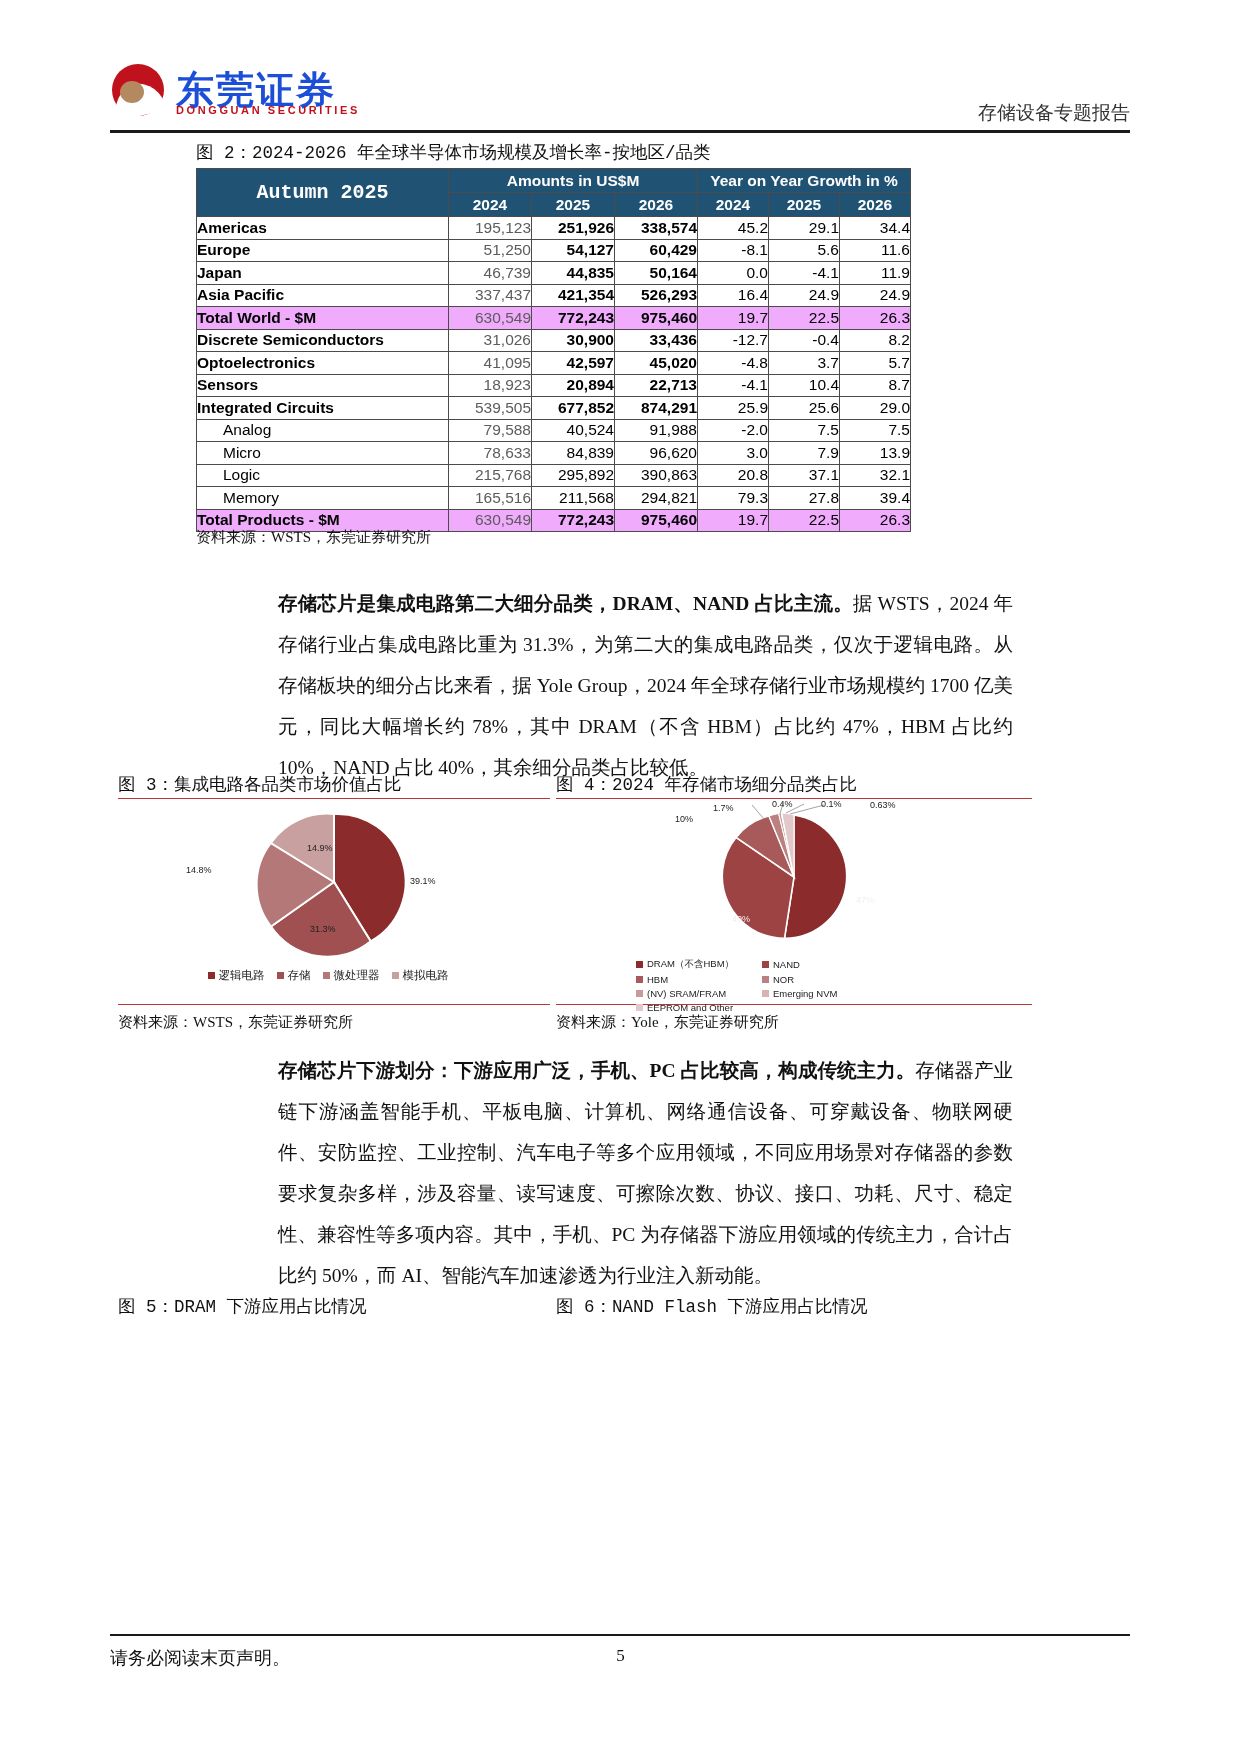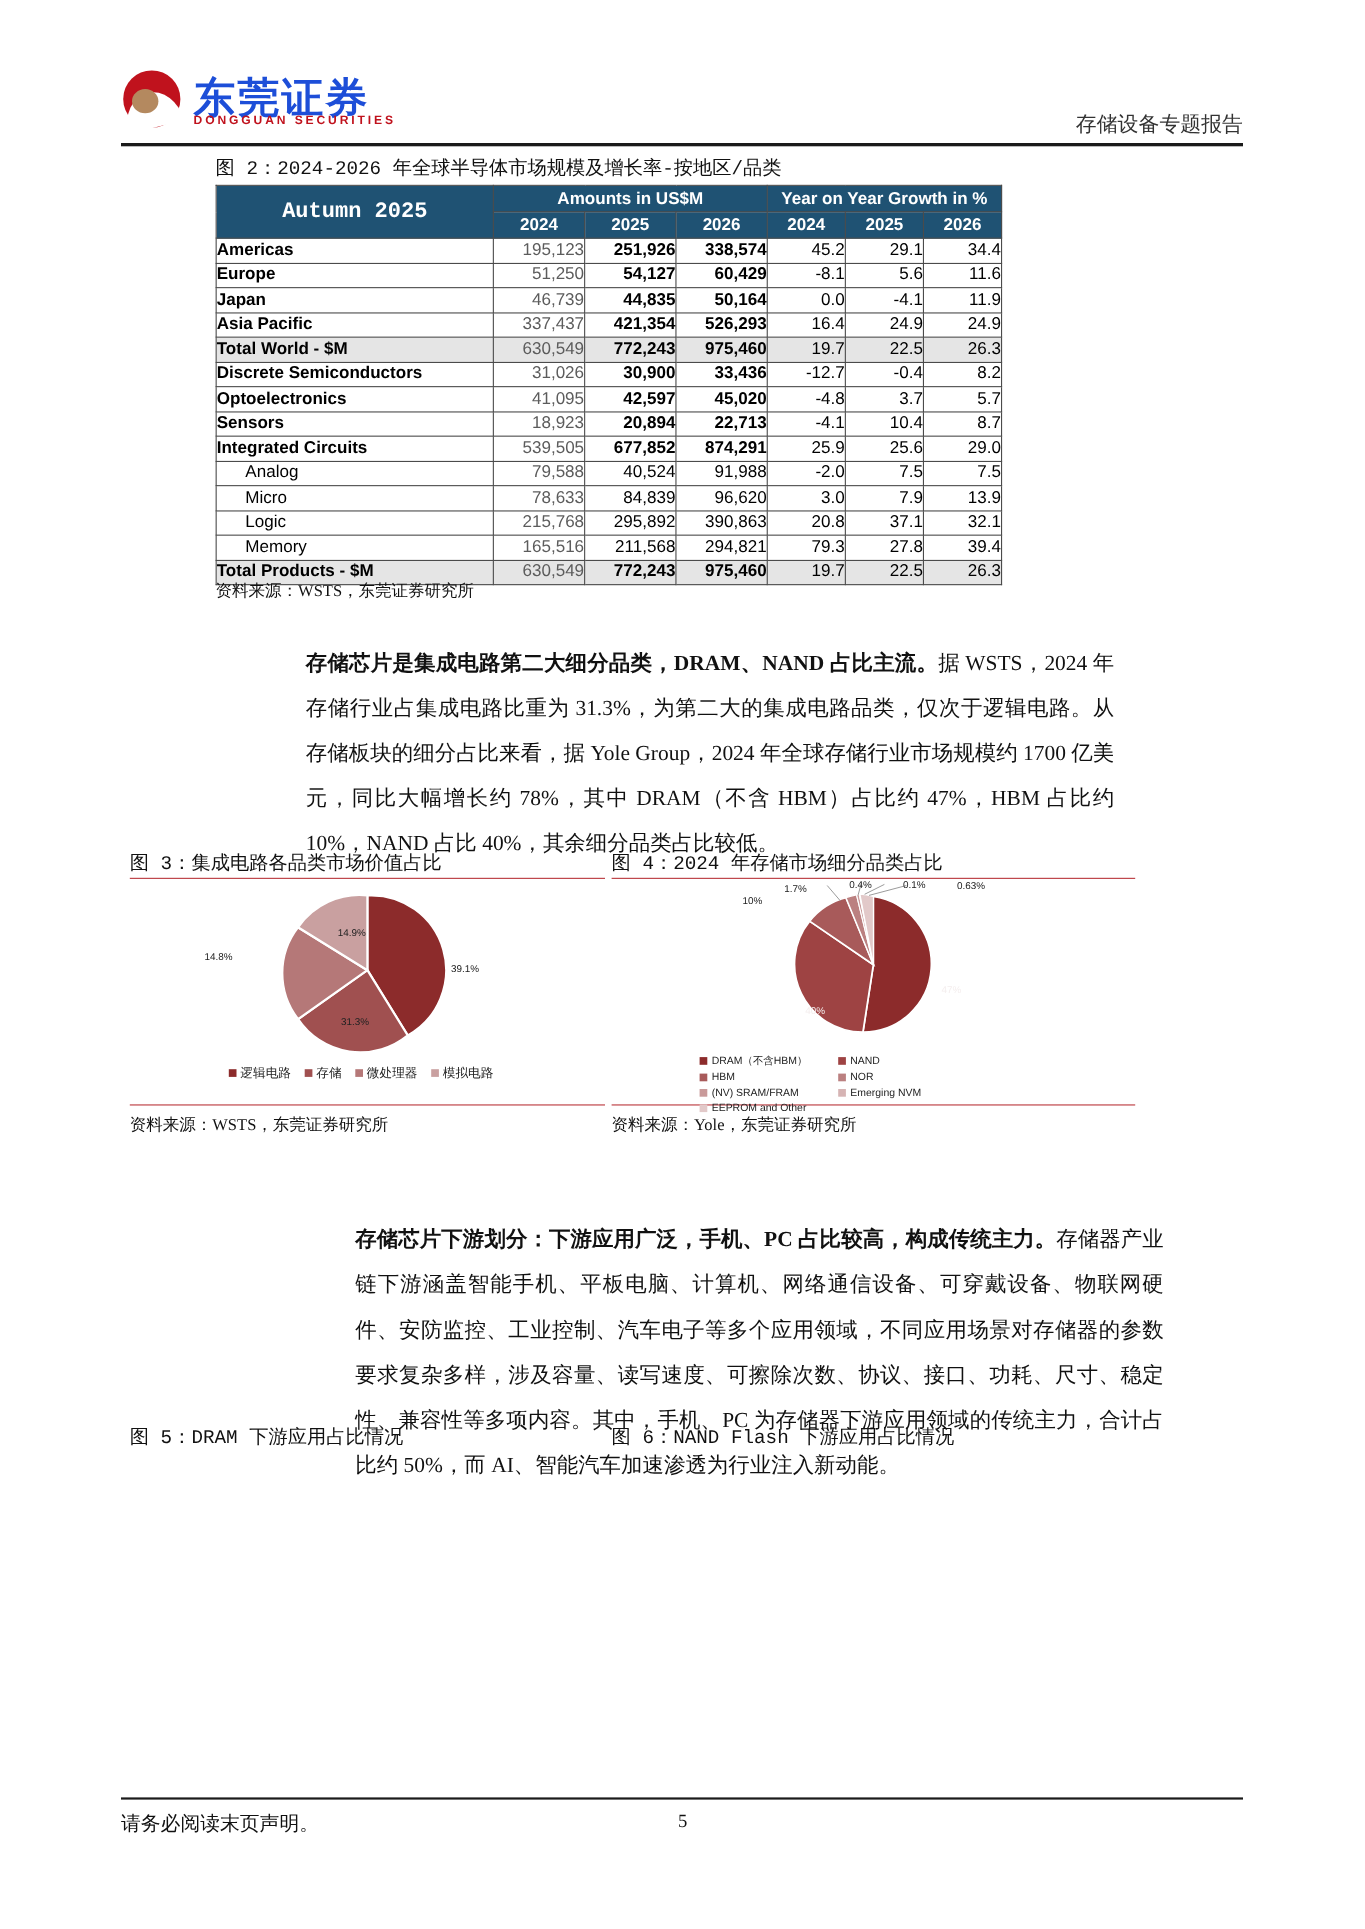--- a/index.html
+++ b/index.html
@@ -45,32 +45,32 @@
   .tbl-wrap{position:absolute;left:196px;top:168px;width:715px;}
   table.wsts{border-collapse:collapse;width:715px;font-family:"Liberation Sans",sans-serif;}
   table.wsts th,table.wsts td{border:1px solid #4b4b4b;padding:0;}
   .hd{background:#1f5273;color:#fff;font-weight:bold;text-align:center;font-size:15.5px;height:23px;}
   .hd.tall{height:46px;font-size:20px;font-family:Liberation Mono, monospace;}
   .lbl{font-size:15.5px;font-weight:bold;padding-left:6px;height:21.5px;text-align:left;color:#000;}
   .lbl.sub{font-weight:normal;padding-left:26px;}
   .num{font-size:15.5px;text-align:right;padding-right:5px;height:21.5px;color:#000;}
   .num.b{font-weight:bold;}
   .num.g{color:#5c5c5c;}
-  tr.total td{background:#e5e5e5;}
+  tr.total td{background:#f0abfc;}
   tr.total td.lbl{font-weight:bold;}
   .c-amt{width:82px;}
   .c-grw{width:70px;}
   #fig2-src{position:absolute;left:196px;top:528px;}
 
   
   .para{position:absolute;font-size:19.5px;line-height:41px;color:#111;
         font-family:"Liberation Serif",serif;text-align:justify;}
   .para b{font-weight:bold;}
   #para1{left:278px;top:583px;width:735px;}
-  #para2{left:278px;top:1107px;width:735px;margin-left:45px;}
+  #para2{left:278px;top:1050px;width:735px;}
 
   
   #fig3-cap{position:absolute;left:118px;top:772px;}
   #fig4-cap{position:absolute;left:556px;top:772px;}
   .chartbox{position:absolute;border-top:1.5px solid #b9353a;border-bottom:1.5px solid #b9353a;background:#fff;}
   #fig3-box{left:118px;top:798px;width:432px;height:205px;}
   #fig4-box{left:556px;top:798px;width:476px;height:205px;}
   #fig3-src{position:absolute;left:118px;top:1013px;}
   #fig4-src{position:absolute;left:556px;top:1013px;}
   .pie-lbl{position:absolute;font-family:"Liberation Sans",sans-serif;font-size:9px;color:#222;}

